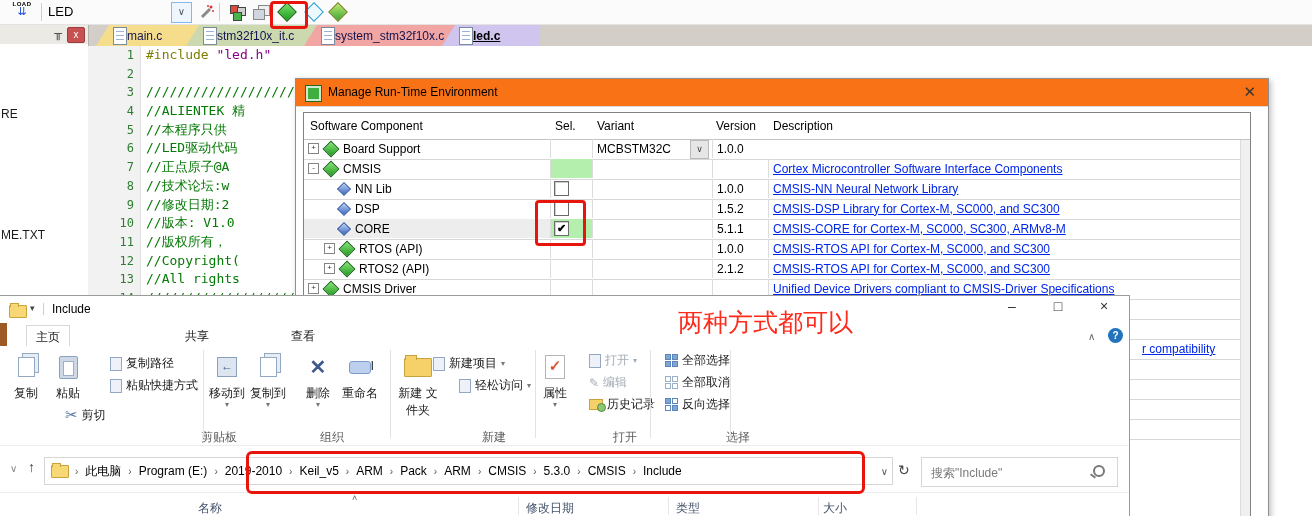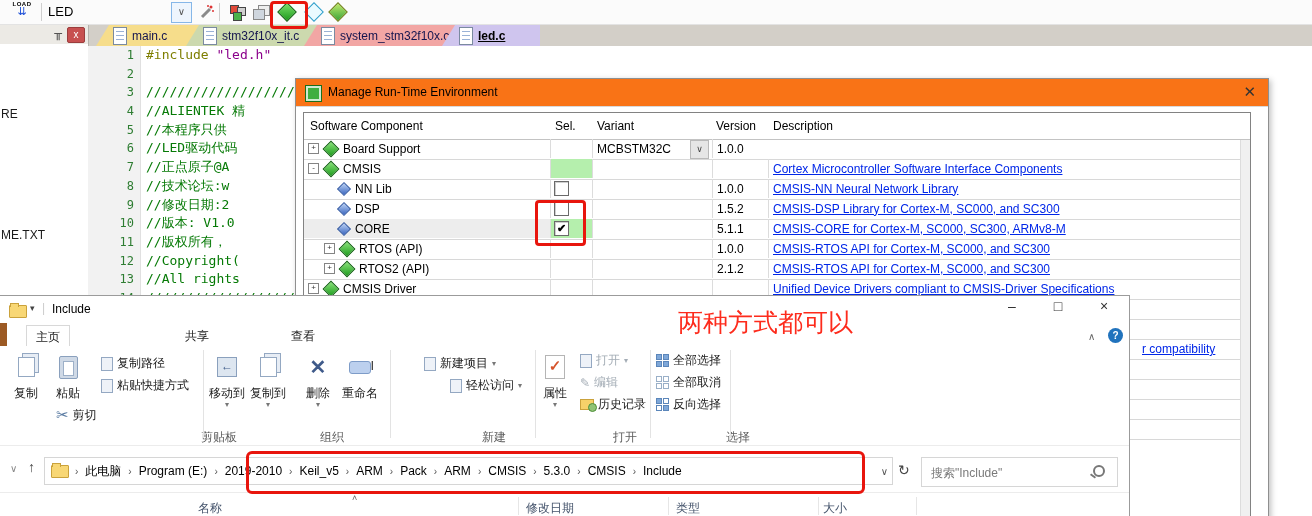--- a/index.html
+++ b/index.html
@@ -16,21 +16,21 @@
   #target-drop{left:171px;top:2px;width:19px;height:19px;border:1px solid #86b7e8;background:#eef5fd;
                font-size:10px;color:#555;text-align:center;line-height:18px;}
   .tbi{position:absolute;top:2px;width:22px;height:20px;display:flex;align-items:center;justify-content:center;}
   .diamond{width:12px;height:12px;transform:rotate(45deg);}
   .d-green{background:linear-gradient(135deg,#7be06b,#1d9b1d);border:1px solid #0c5f0c;}
   .d-cyan{background:#eafaff;border:1px solid #2e9dc9;}
   .d-pack{background:linear-gradient(135deg,#bfe96b,#3aa43a);border:1px solid #6d7d12;}
   .cube{position:absolute;width:7px;height:7px;border:1px solid #444;}
   
   #tabstrip{left:88px;top:25px;width:1224px;height:21px;background:#d3cfc8;}
-  .tab{position:absolute;top:0;height:21px;display:flex;align-items:center;gap:5px;
+  .tab{position:absolute;top:0;height:21px;display:flex;align-items:center;
        padding:0 9px 0 17px;font-size:12px;color:#14144e;
        clip-path:polygon(13px 0,100% 0,100% 100%,0 100%);}
   .doc{width:10px;height:12px;background:#fff;border:1px solid #7a8aa0;
        box-shadow:inset 0 0 0 2px #fff;background-image:repeating-linear-gradient(#fff 0 3px,#9ab2d6 3px 4px);background-clip:content-box;padding:2px 1px;}
   .tab.active span.lbl{font-weight:bold;text-decoration:underline;color:#000;}
   
   #sidepanel{left:0;top:25px;width:88px;height:271px;background:#fff;border-right:1px solid #b5b2ad;}
   #sp-head{position:absolute;left:0;top:0;width:88px;height:19px;background:#eceae5;}
   #sp-close{position:absolute;right:3px;top:2px;width:16px;height:14px;background:#c75050;border:1px solid #9b3d3d;
             color:#fff;font-size:10px;line-height:13px;text-align:center;border-radius:2px;}
@@ -93,21 +93,21 @@
   .rtab.active{background:#fff;border:1px solid #d8d8d8;border-bottom:1px solid #fff;}
   #rib-collapse{position:absolute;left:1088px;top:8px;font-size:10px;color:#666;}
   #rib-help{position:absolute;left:1108px;top:5px;width:15px;height:15px;border-radius:50%;background:#2173bd;
             color:#fff;font-size:10px;font-weight:bold;text-align:center;line-height:15px;}
   #ribbon{position:absolute;left:0;top:50px;width:100%;height:99px;background:#fff;border-bottom:1px solid #ececec;}
   .gsep{position:absolute;top:4px;width:1px;height:88px;background:#e3e3e3;}
   .glabel{position:absolute;top:83px;font-size:12px;color:#5d5d5d;margin-left:40px;}
   .bigbtn{position:absolute;top:6px;width:44px;text-align:center;}
   .bigbtn .lbl{font-size:12px;color:#1a1a1a;margin-top:3px;}
   .bigbtn .drop{font-size:8px;color:#777;line-height:5px;}
-  .smallrow{position:absolute;display:flex;align-items:center;gap:4px;font-size:12px;color:#1a1a1a;}
+  .smallrow{position:absolute;display:flex;align-items:center;gap:4px;font-size:12px;color:#1a1a1a;margin-left:9px;}
   .smallrow.gray{color:#a3acb5;}
   .icbox{height:30px;display:flex;align-items:center;justify-content:center;}
   
   .ic-copy{width:15px;height:18px;background:#fff;border:1px solid #94a8c2;box-shadow:4px -4px 0 -1px #e7edf5,4px -4px 0 0 #94a8c2;}
   .ic-paste{width:17px;height:21px;background:#cfd9e6;border:1px solid #8aa0bd;border-radius:2px;position:relative;}
   .ic-paste:after{content:"";position:absolute;left:3px;top:4px;width:9px;height:13px;background:#fff;border:1px solid #9db0c8;}
   .ic-cut{font-size:15px;color:#5b7ca3;}
   .ic-sdoc{width:10px;height:12px;background:#eef2f8;border:1px solid #94a8c2;}
   .ic-move{width:18px;height:18px;background:#dde6f0;border:1px solid #8aa0bd;color:#44618c;font-size:12px;line-height:17px;text-align:center;font-weight:bold;}
   .ic-del{font-size:20px;color:#3f5a8a;font-weight:bold;}
@@ -480,20 +480,26 @@
       </div>
       <div class="bigbtn" style="left:334px;width:52px">
         <div class="icbox">
             <div class="ic-ren"></div>
           </div>
         <div class="lbl">重命名</div>
       </div>
       <span class="glabel" style="left:280px">组织</span>
       <div class="gsep" style="left:390px"></div>
 
+      <div class="bigbtn" style="left:394px;width:48px">
+        <div class="icbox">
+            <div class="ic-nf"></div>
+          </div>
+        <div class="lbl" style="white-space:pre-line">新建 文件夹</div>
+      </div>
       <div class="smallrow" style="left:424px;top:9px">
         <span class="ic-sdoc"></span>
           <span>新建项目</span>
           <span style="font-size:8px;color:#777">▾</span>
       </div>
       <div class="smallrow" style="left:450px;top:31px">
         <span class="ic-sdoc"></span>
           <span>轻松访问</span>
           <span style="font-size:8px;color:#777">▾</span>
       </div>

